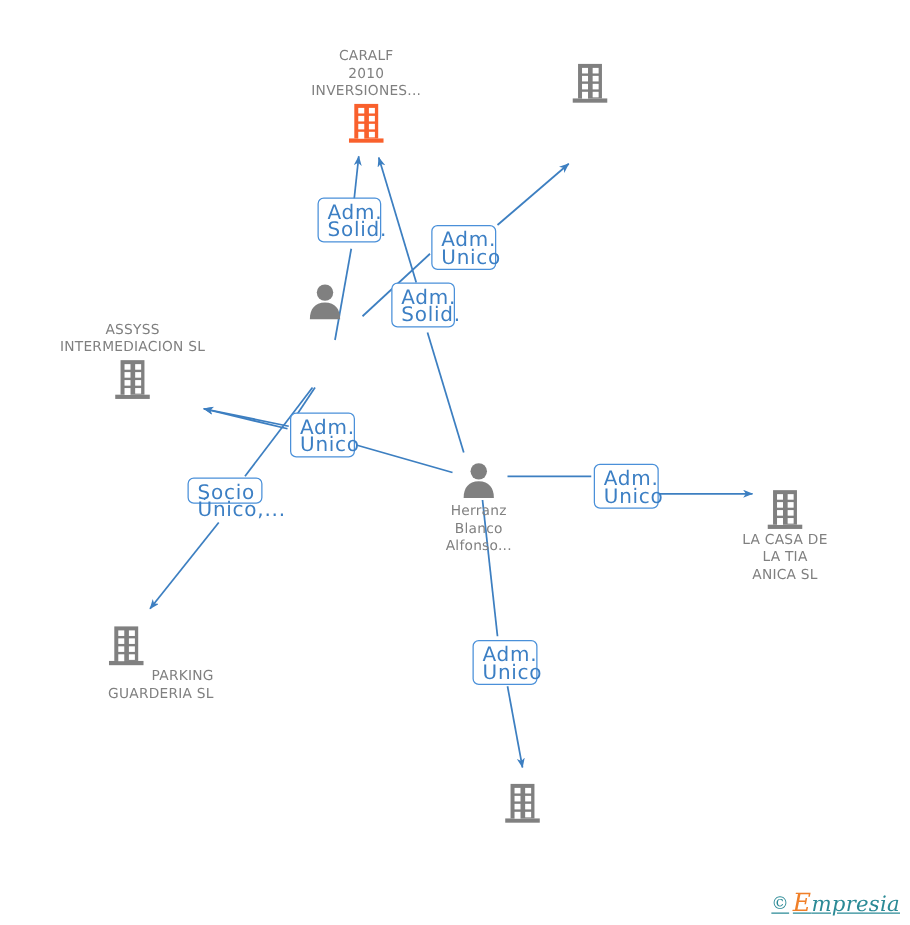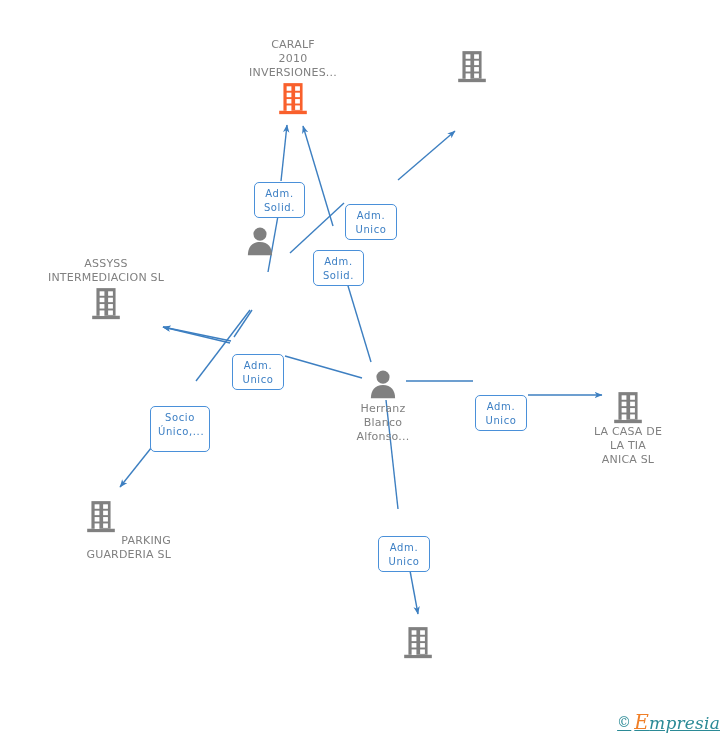--- a/index.html
+++ b/index.html
@@ -46,29 +46,28 @@
     display: block;
     margin: 1px auto 1px auto;
   }
   .node.label-below .node-icon { margin-top: 0; }
   .edge-label {
     position: absolute;
     background: #ffffff;
     border: 1.5px solid #4a90d9;
     border-radius: 5px;
     color: #3c7fc4;
-    font-size: 10px;
+    font-size: 16px;
     font-family: "DejaVu Sans", sans-serif;
     line-height: 14px;
     padding: 4px 7px;
     text-align: center;
     white-space: pre-line;
     letter-spacing: 0.6px;
     box-sizing: border-box;
-    margin-top: 24px;
   }
   .watermark {
     position: absolute;
     right: 8px;
     bottom: 6px;
     font-size: 17px;
     font-family: "DejaVu Serif", serif;
     font-style: italic;
     color: #2b8a96;
     letter-spacing: 0.2px;
@@ -246,21 +245,21 @@
     </div>
   <div id="labels-layer">
       <div class="edge-label" style="left: 254px; top: 158px; width: 51px; height: 36px;">Adm.
 Solid.</div>
       <div class="edge-label" style="left: 313px; top: 226px; width: 51px; height: 36px;">Adm.
 Solid.</div>
       <div class="edge-label" style="left: 345px; top: 180px; width: 52px; height: 36px;">Adm.
 Unico</div>
       <div class="edge-label" style="left: 232px; top: 330px; width: 52px; height: 36px;">Adm.
 Unico</div>
-      <div class="edge-label" style="left: 150px; top: 382px; width: 60px; height: 46px;">Socio
+      <div class="edge-label" style="left: 150px; top: 382px; width: 60px; height: 21px;">Socio
 Único,...</div>
       <div class="edge-label" style="left: 475px; top: 371px; width: 52px; height: 36px;">Adm.
 Unico</div>
       <div class="edge-label" style="left: 378px; top: 512px; width: 52px; height: 36px;">Adm.
 Unico</div>
     </div>
 
   <div class="watermark">
     <span class="c">©</span><span class="e">E</span><span>mpresia</span>
   </div>

